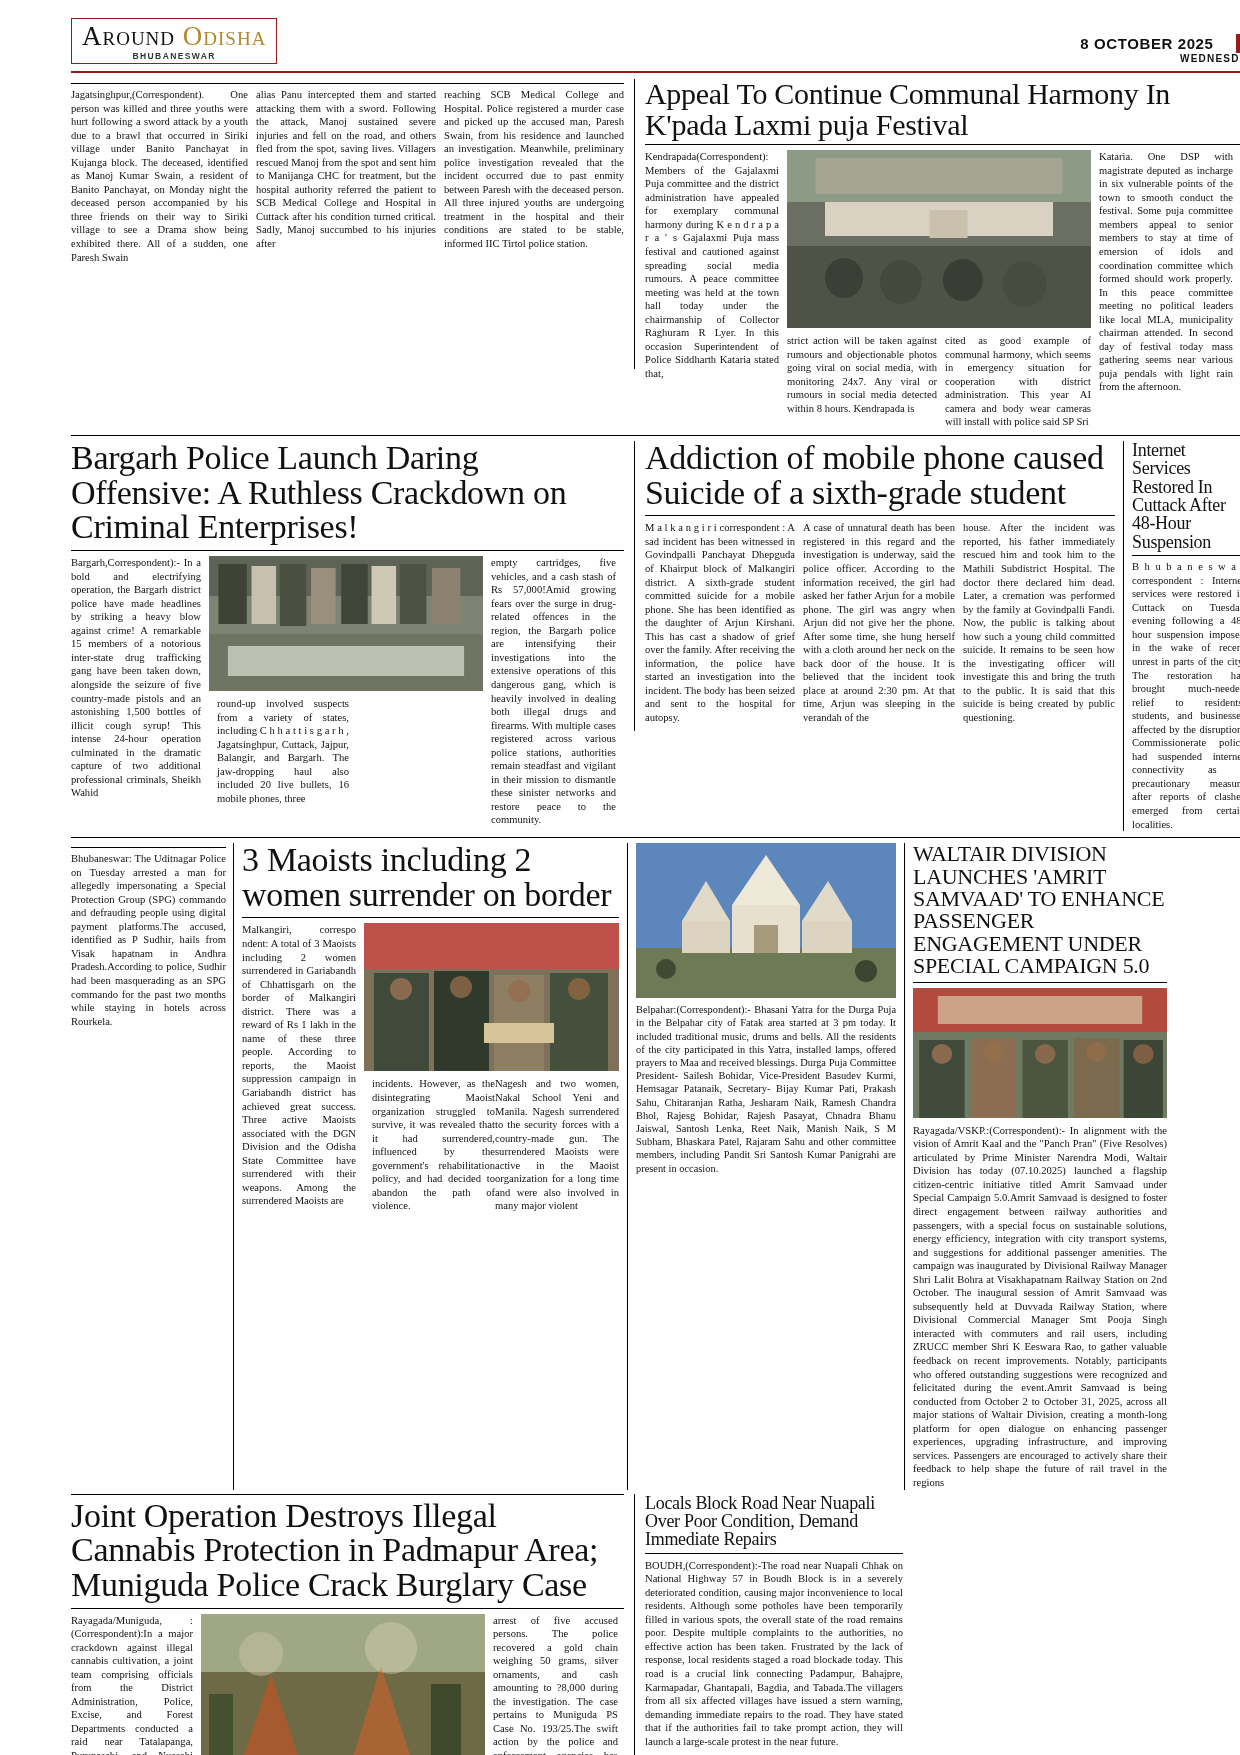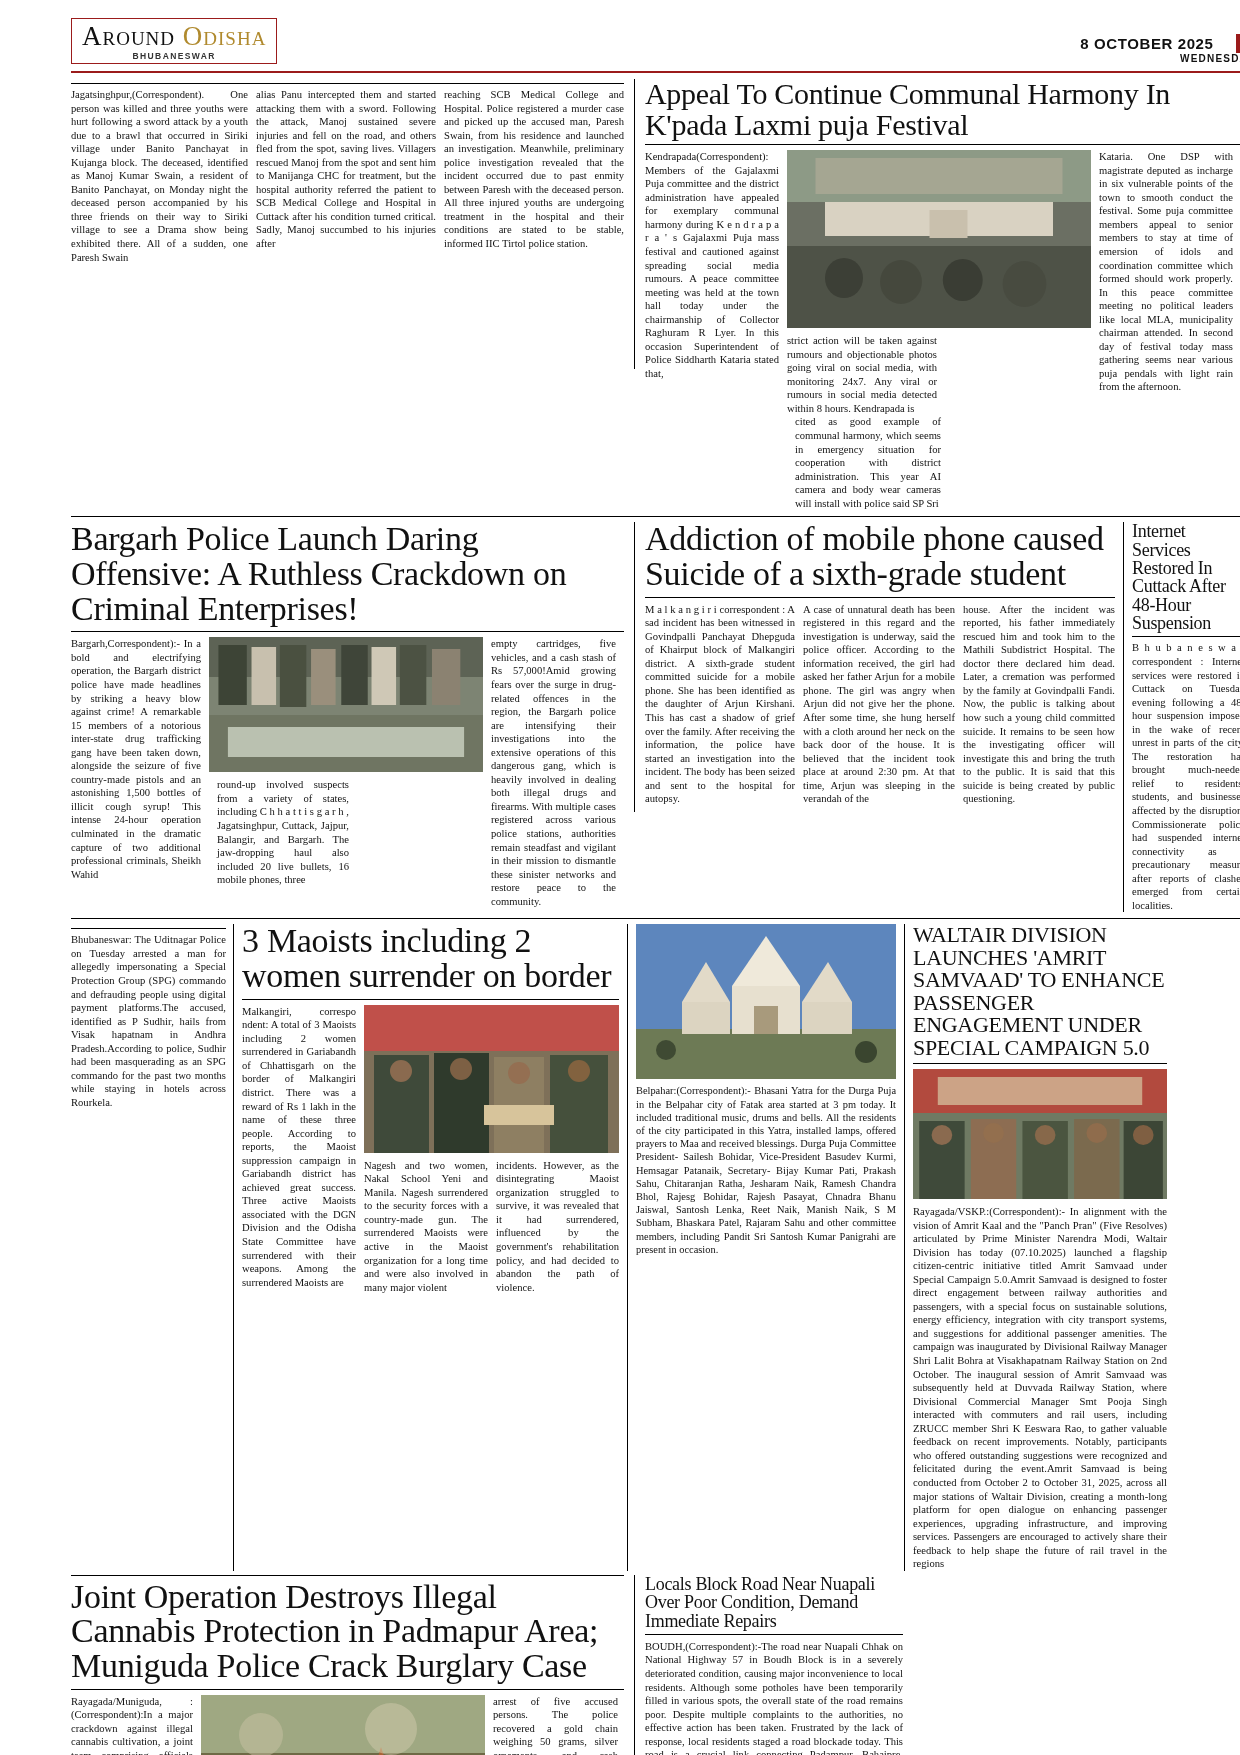--- a/index.html
+++ b/index.html
@@ -97,21 +97,21 @@
               <rect x="30" y="8" width="260" height="36" fill="#b9b19c" opacity="0.55"></rect>
               <rect x="40" y="52" width="240" height="34" fill="#d9d2c2"></rect>
               <rect x="0" y="96" width="320" height="82" fill="#4e5247"></rect>
               <circle cx="60" cy="128" r="20" fill="#3c3f36"></circle>
               <circle cx="120" cy="132" r="22" fill="#45483d"></circle>
               <circle cx="185" cy="130" r="21" fill="#3a3d34"></circle>
               <circle cx="250" cy="134" r="23" fill="#484b40"></circle>
               <rect x="150" y="60" width="40" height="28" fill="#c9c0ad"></rect>
             </svg>
           </div>
-          <div class="flex" style="margin-top:6px;flex-direction:column;">
+          <div class="flex" style="margin-top:6px;">
             <div class="body-txt" style="width:150px;">strict action will be taken against rumours and objectionable photos going viral on social media, with monitoring 24x7. Any viral or rumours in social media detected within 8 hours. Kendrapada is</div>
             <div class="body-txt pad-l" style="width:154px;">cited as good example of communal harmony, which seems in emergency situation for cooperation with district administration. This year AI camera and body wear cameras will install with police said SP Sri</div>
           </div>
         </div>
         <div class="body-txt" style="width:134px;">Kataria. One DSP with magistrate deputed as incharge in six vulnerable points of the town to smooth conduct the festival. Some puja committee members appeal to senior members to stay at time of emersion of idols and coordination committee which formed should work properly. In this peace committee meeting no political leaders like local MLA, municipality chairman attended. In second day of festival today mass gathering seems near various puja pendals with light rain from the afternoon.</div>
       </div>
     </div>
   </div>
 
   <div class="hr" style="margin:6px 0 0 0;"></div>
@@ -198,22 +198,22 @@
               <rect x="130" y="52" width="50" height="96" fill="#8e7f62"></rect>
               <rect x="186" y="50" width="58" height="98" fill="#45503c"></rect>
               <circle cx="37" cy="66" r="11" fill="#8a6a4f"></circle>
               <circle cx="97" cy="64" r="11" fill="#7d6044"></circle>
               <circle cx="155" cy="68" r="11" fill="#946f52"></circle>
               <circle cx="215" cy="66" r="11" fill="#82623f"></circle>
               <rect x="120" y="100" width="70" height="20" fill="#d7c49b"></rect>
             </svg>
           </div>
           <div class="flex" style="margin-top:6px;">
+            <div class="body-txt pad-l" style="width:131px;">incidents. However, as the disintegrating Maoist organization struggled to survive, it was revealed that it had surrendered, influenced by the government's rehabilitation policy, and had decided to abandon the path of violence.</div>
             <div class="body-txt" style="width:124px;">Nagesh and two women, Nakal School Yeni and Manila. Nagesh surrendered to the security forces with a country-made gun. The surrendered Maoists were active in the Maoist organization for a long time and were also involved in many major violent</div>
-            <div class="body-txt pad-l" style="width:131px;">incidents. However, as the disintegrating Maoist organization struggled to survive, it was revealed that it had surrendered, influenced by the government's rehabilitation policy, and had decided to abandon the path of violence.</div>
           </div>
         </div>
       </div>
     </div>
 
     <div class="vr" style="margin-left:8px;"></div>
 
     <div style="width:268px; padding-left:8px;">
       <div class="photo p4" style="height:155px;">
         <svg width="100%" height="100%" viewBox="0 0 260 155" preserveAspectRatio="none">

